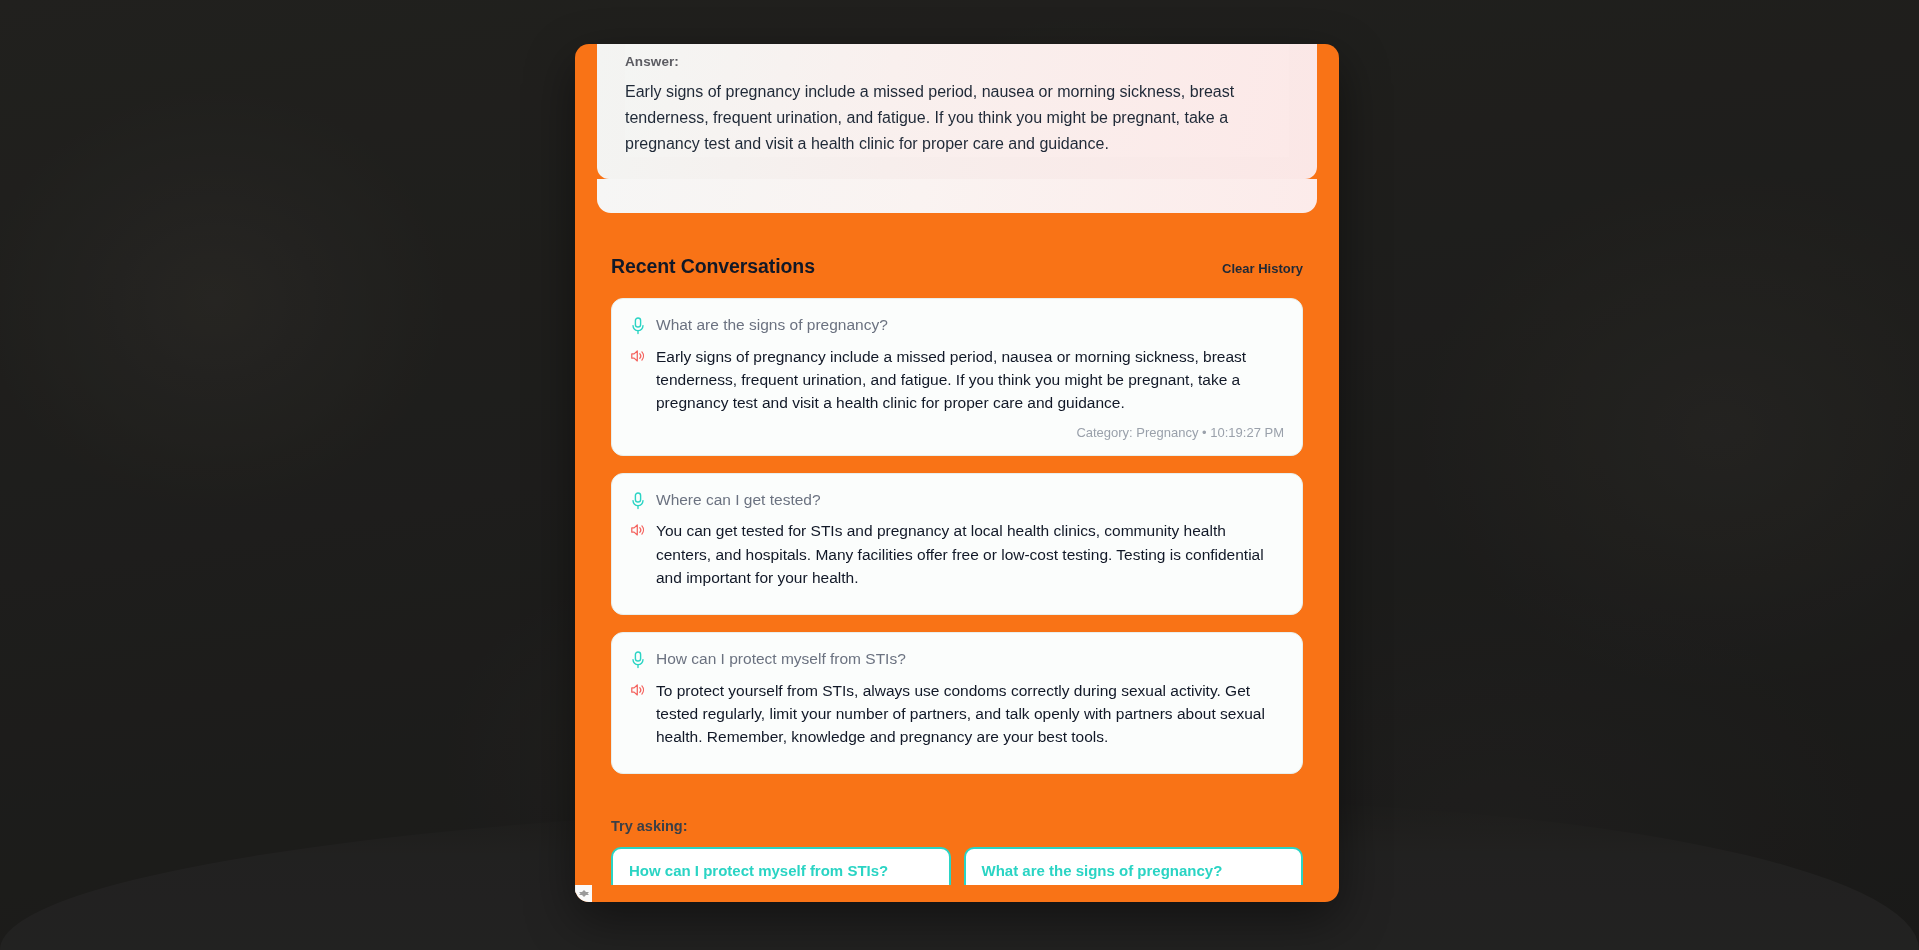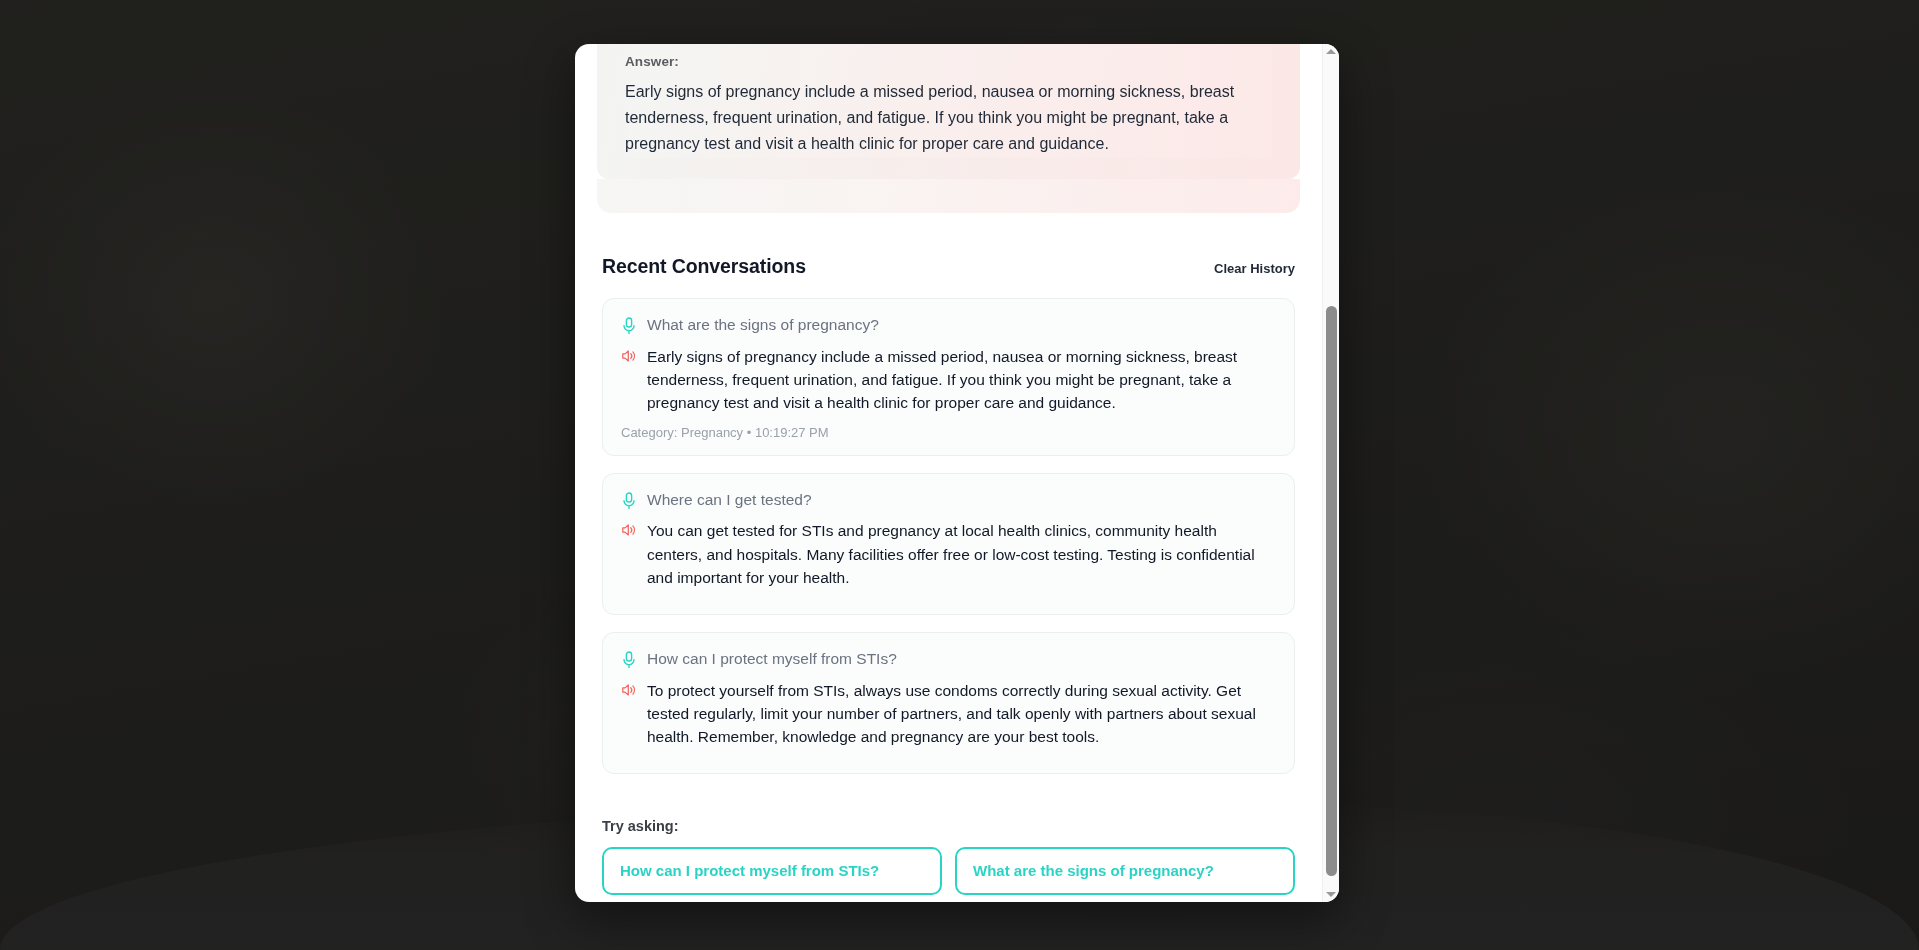--- a/index.html
+++ b/index.html
@@ -44,36 +44,37 @@
     border-top-right-radius: 40% 100%;
   }
 
   
   #modal {
     position: absolute;
     left: 575px;
     top: 44px;
     width: 764px;
     height: 858px;
-    background: #ffffff;
+    background: #f97316;
     border-radius: 14px;
     box-shadow: 0 18px 50px rgba(0,0,0,0.45);
     overflow: hidden;
     display: flex;
+    flex-direction: column;
   }
 
   #modal-scroll {
     flex: 1 1 auto;
     overflow: hidden;
     position: relative;
     padding: 0;
   }
 
   .inner {
-    padding: 0 27px;
+    padding: 0 36px;
   }
 
   
   #answer-panel {
     margin: 0 22px 0 22px;
     background: linear-gradient(100deg, #f3f4f2 0%, #f7eeec 42%, #fbe7e6 100%);
     border-radius: 0 0 12px 12px;
     padding: 0 28px 22px 28px;
   }
   #answer-wrap {
@@ -157,20 +158,21 @@
   }
   .a-text {
     font-size: 15.5px;
     color: #111827;
     line-height: 1.49;
   }
   .conv-meta {
     font-size: 13px;
     color: #9aa1ab;
     line-height: 1.2;
+    text-align: right;
   }
 
   
   #try-label {
     font-size: 14.5px;
     font-weight: bold;
     color: #3a3f47;
     margin-top: 44px;
     margin-bottom: 13px;
   }

